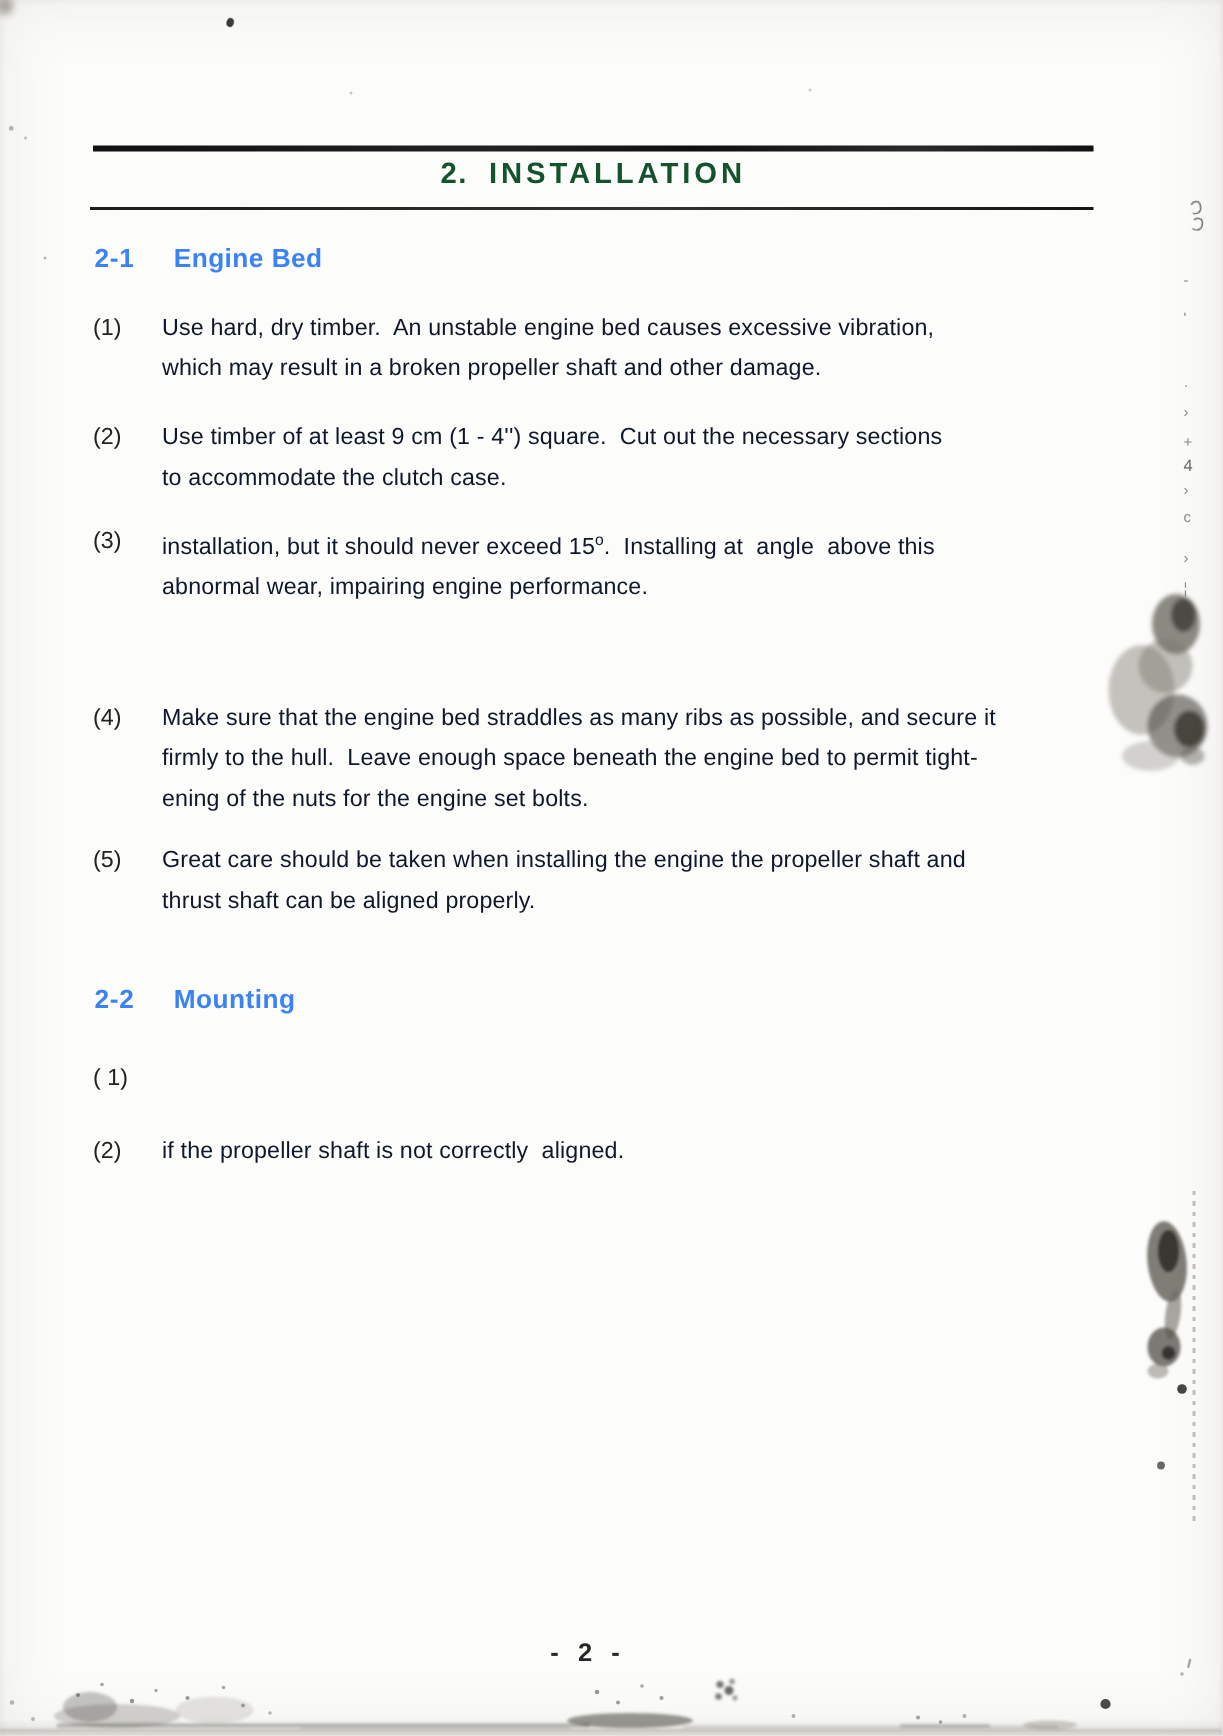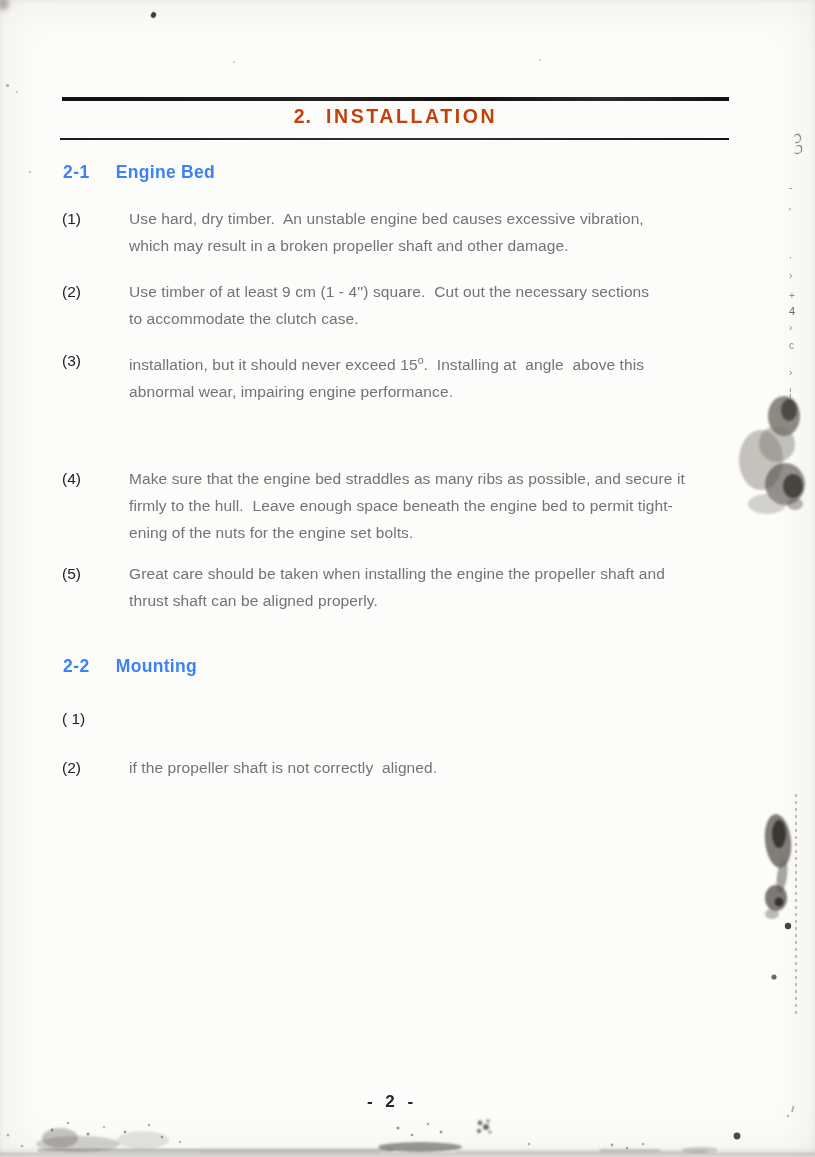--- a/index.html
+++ b/index.html
@@ -17,36 +17,36 @@
   
   .rule { position:absolute; background:#161616; }
   .rule-thick { left:62px; top:97px; width:667px; height:4px;
     background:linear-gradient(90deg,#111 0%,#222 40%,#0f0f0f 60%,#2a2a2a 82%,#111 100%); }
   .rule-thin { left:60px; top:138px; width:669px; height:2px;
     background:linear-gradient(90deg,#1c1c1c 0%,#333 55%,#151515 100%); }
 
   
   .doc-title { position:absolute; left:62px; top:103px; width:667px;
     text-align:center; font-weight:700; font-size:19.5px; line-height:26px;
-    white-space:pre; color:#c2410c; }
+    white-space:pre; color:#14532d; }
   .doc-title .t-num { letter-spacing:1px; margin-right:14px; }
   .doc-title .t-text { letter-spacing:2.6px; }
 
   
   .heading { position:absolute; left:63px; font-weight:700; font-size:17.5px;
     line-height:22px; color:#3b82f6; white-space:pre; }
   .heading .h-num { margin-right:26px; letter-spacing:0.5px; }
   .heading .h-text { letter-spacing:0.3px; }
 
   
   .item { position:absolute; left:62px; display:flex; }
   .item .num { width:46px; flex:none; font-size:15.5px; line-height:27px; color:#222; }
   .item .lines { display:block; }
   .line { display:block; white-space:pre; font-size:15.5px; line-height:27px;
-    color:#737373; letter-spacing:0.1px;margin-left:21px; }
+    color:#0f172a; letter-spacing:0.1px; }
   sup.deg { font-size:10.5px; vertical-align:6px; letter-spacing:0; }
 
   
   .page-num { position:absolute; left:0; top:1092px; width:780px; text-align:center;
     font-weight:700; font-size:17px; color:#262626; word-spacing:8px; white-space:pre; }
 
   
   .speck { position:absolute; border-radius:50%; }
   .speck-a { left:151px; top:12px; width:5px; height:6px; background:#3b3935;
     border-radius:45% 60% 50% 55%; transform:rotate(28deg); filter:blur(0.4px); }

